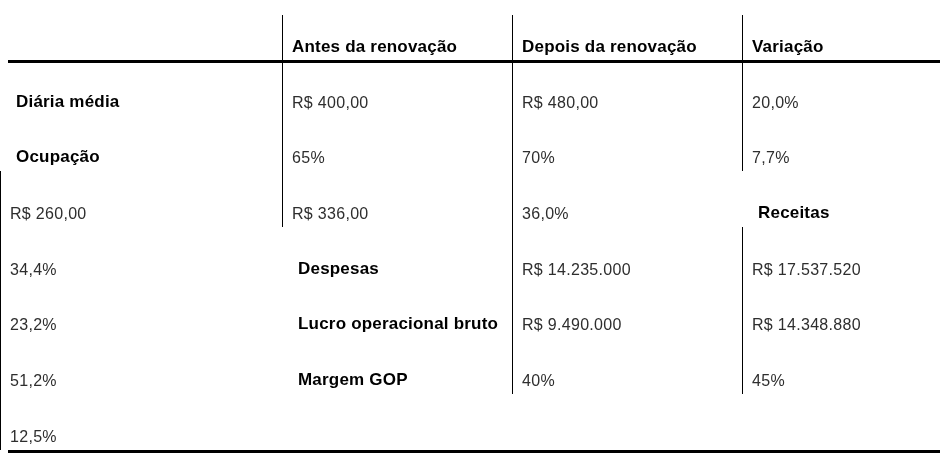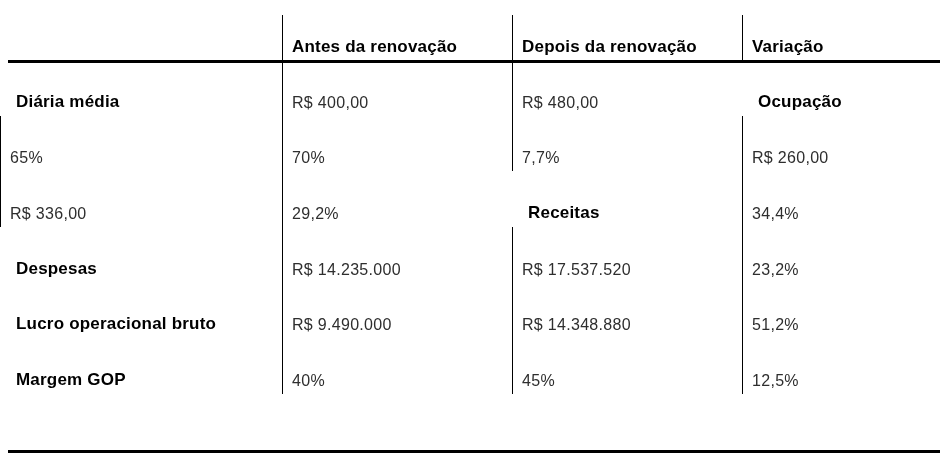--- a/index.html
+++ b/index.html
@@ -80,29 +80,30 @@
   <div class="grid">
 
     <div class="cell head"></div>
     <div class="cell head bordered">Antes da renovação</div>
     <div class="cell head bordered">Depois da renovação</div>
     <div class="cell head bordered">Variação</div>
 
     <div class="cell label">Diária média</div>
     <div class="cell value bordered">R$ 400,00</div>
     <div class="cell value bordered">R$ 480,00</div>
+    <div class="cell value bordered">20,0%</div>
 
     <div class="cell label">Ocupação</div>
     <div class="cell value bordered">65%</div>
     <div class="cell value bordered">70%</div>
     <div class="cell value bordered">7,7%</div>
 
     <div class="cell value bordered">R$ 260,00</div>
     <div class="cell value bordered">R$ 336,00</div>
-    <div class="cell value bordered">29,2%</div>
+    <div class="cell value bordered">36,0%</div>
 
     <div class="cell label">Receitas</div>
     <div class="cell value bordered">34,4%</div>
 
     <div class="cell label">Despesas</div>
     <div class="cell value bordered">R$ 14.235.000</div>
     <div class="cell value bordered">R$ 17.537.520</div>
     <div class="cell value bordered">23,2%</div>
 
     <div class="cell label">Lucro operacional bruto</div>

